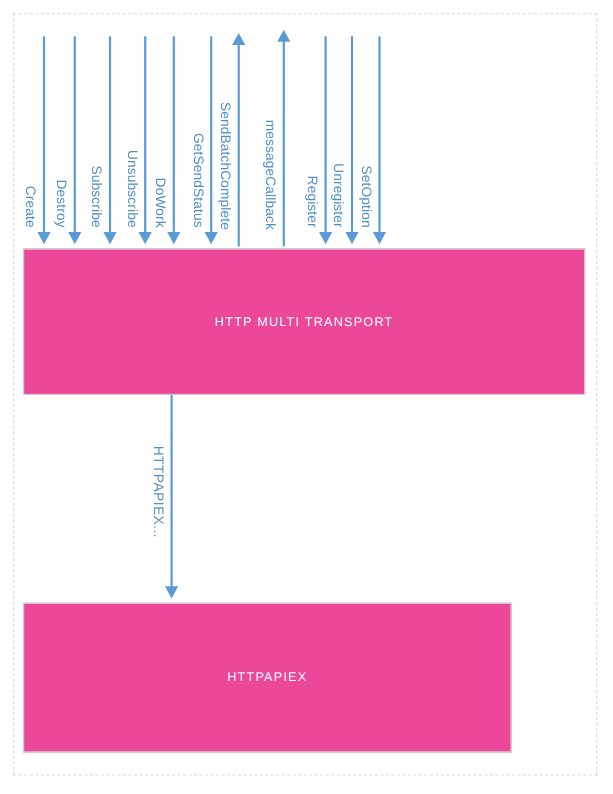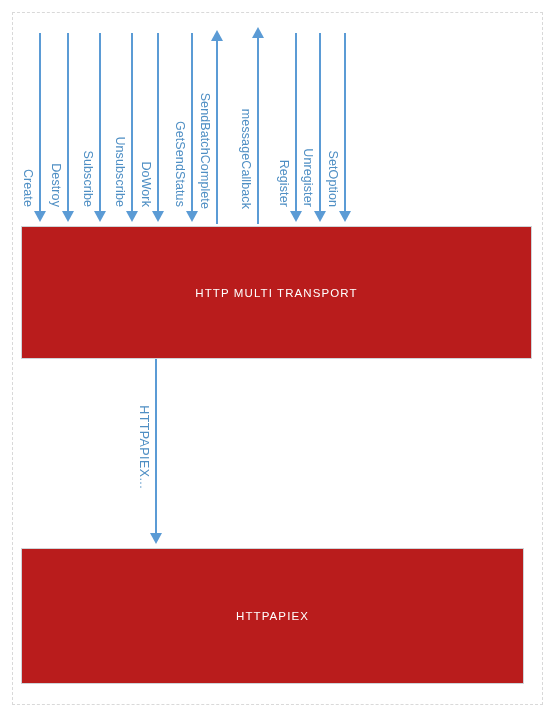--- a/index.html
+++ b/index.html
@@ -21,21 +21,21 @@
     left: 12px;
     top: 12px;
     width: 531px;
     height: 693px;
     border: 1px dashed #d9d9d9;
     box-sizing: border-box;
   }
   
   .comp-box {
     position: absolute;
-    background: #b91c1c;
+    background: #ec4899;
     border: 1px solid #cfd4d8;
     box-sizing: border-box;
     display: flex;
     align-items: center;
     justify-content: center;
   }
   .comp-box .comp-label {
     color: #ffffff;
     font-size: 11.5px;
     letter-spacing: 1.1px;
@@ -43,21 +43,21 @@
   }
   #box-http-multi-transport {
     left: 21px;
     top: 226px;
     width: 511px;
     height: 133px;
   }
   #box-httpapiex {
     left: 21px;
     top: 548px;
-    width: 503px;
+    width: 444px;
     height: 136px;
     align-items: center;
   }
   
   .arrow {
     position: absolute;
     width: 14px;        
   }
   .arrow .shaft {
     position: absolute;

